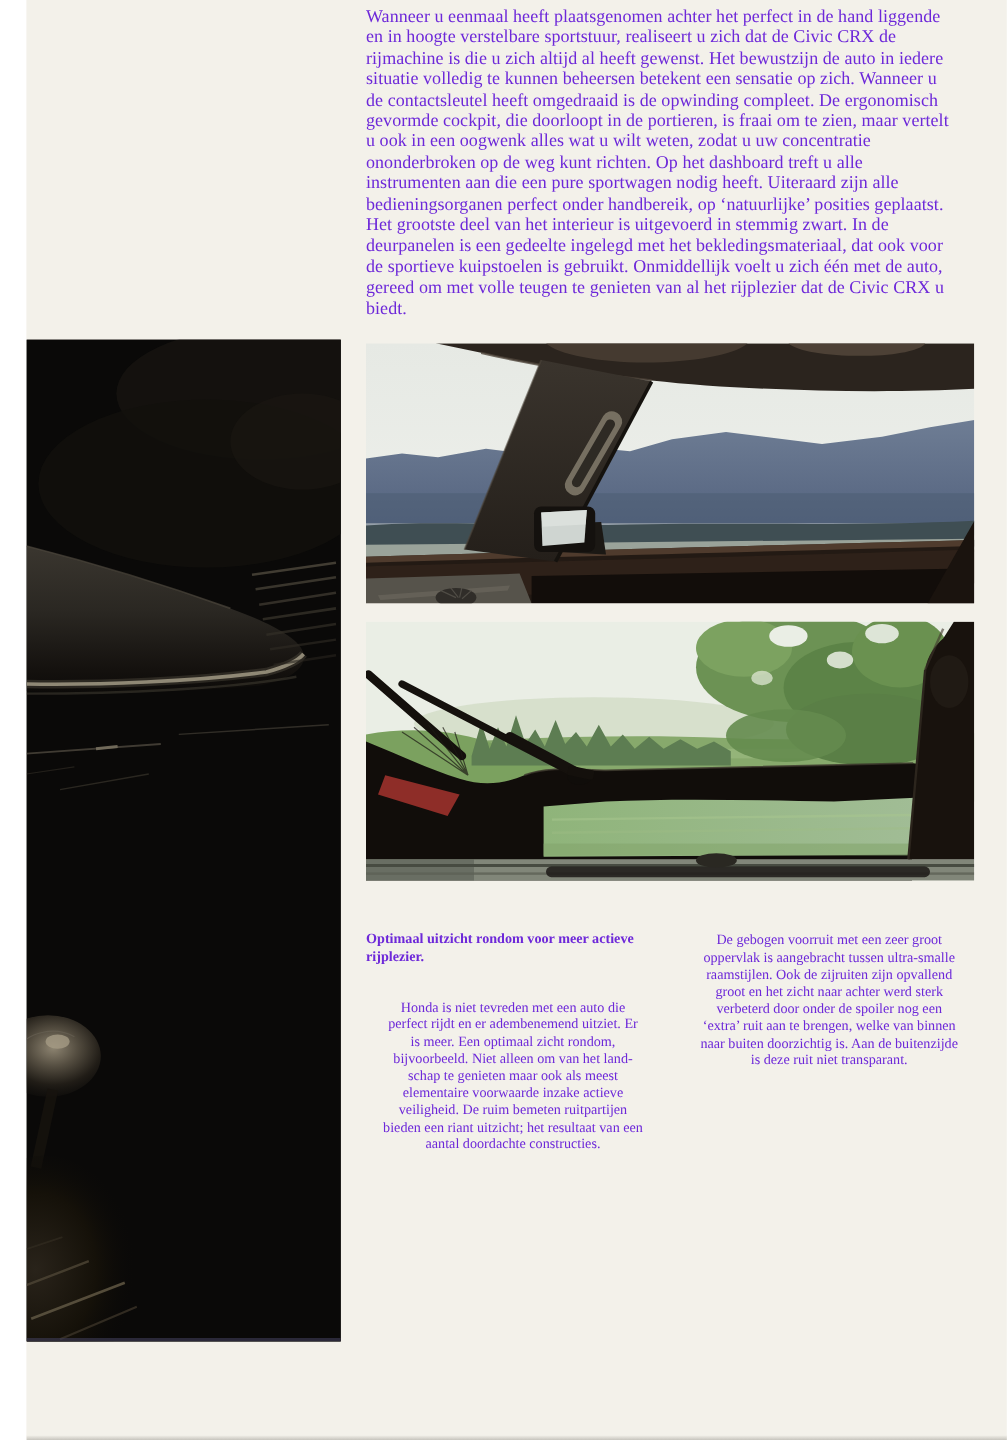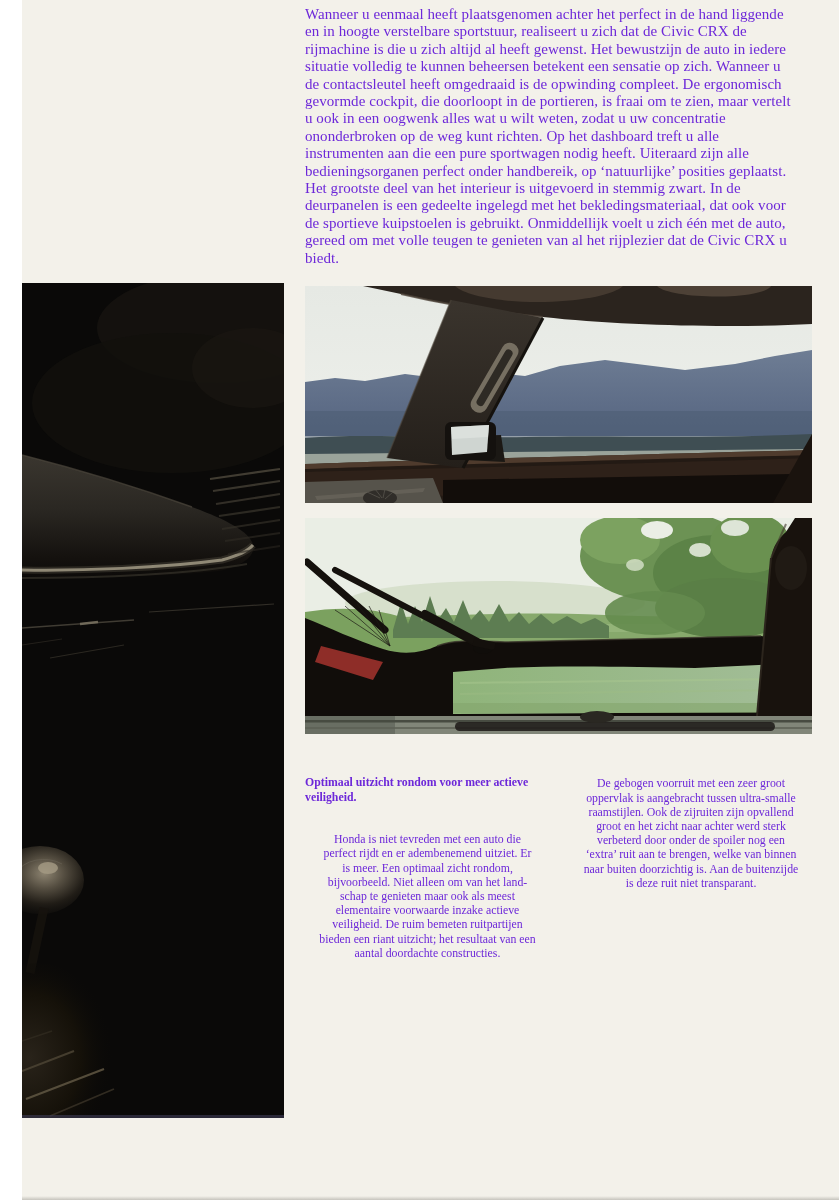--- a/index.html
+++ b/index.html
@@ -239,21 +239,21 @@
         <line x1="120" y1="96" x2="180" y2="128" stroke="#15110d" stroke-width="8" stroke-linecap="round"></line>
         <path d="M85,128 L30,92 M85,128 L40,88 M85,128 L52,86 M85,128 L64,88 M85,128 L74,92" stroke="#1d1a14" stroke-width="1" opacity="0.7" fill="none"></path>
         <ellipse cx="178" cy="130" rx="10" ry="6" fill="#100d0a"></ellipse>
         <rect x="168" y="122" width="22" height="8" rx="2" fill="#14100c" transform="rotate(12 179 126)"></rect>
       </g>
     </svg>
   </div>
 
   <div class="col col1">
     <div class="col-heading">Optimaal uitzicht rondom voor meer actieve
-veiligheid.</div>
+rijplezier.</div>
     <div class="col-body">Honda is niet tevreden met een auto die
 perfect rijdt en er adembenemend uitziet. Er
 is meer. Een optimaal zicht rondom,
 bijvoorbeeld. Niet alleen om van het land-
 schap te genieten maar ook als meest
 elementaire voorwaarde inzake actieve
 veiligheid. De ruim bemeten ruitpartijen
 bieden een riant uitzicht; het resultaat van een
 aantal doordachte constructies.</div>
   </div>

